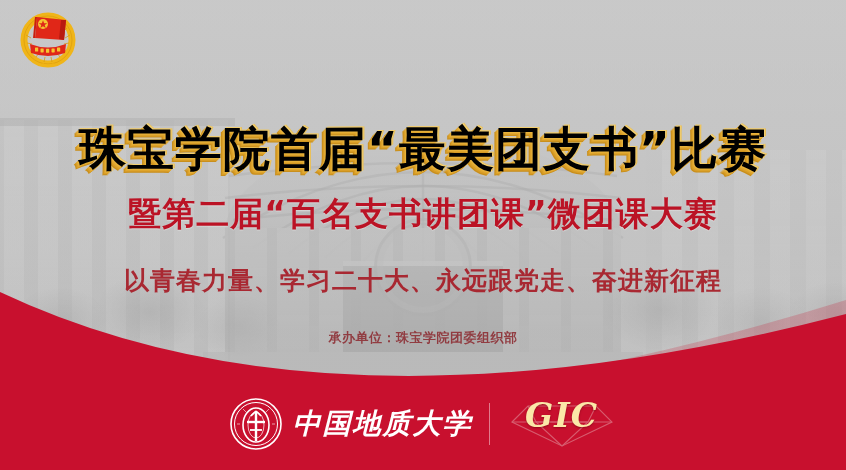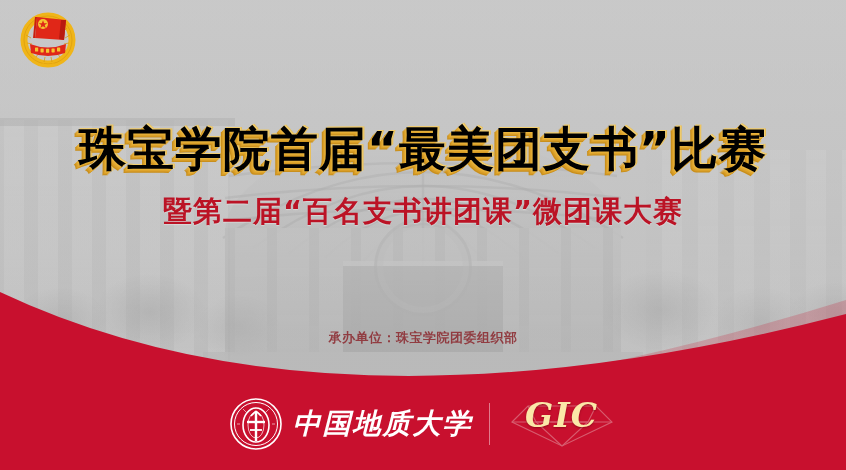--- a/index.html
+++ b/index.html
@@ -163,21 +163,21 @@
        1px -1px 0 #f2cf72,
        2px -1px 0 #e9c05a,
        1px  0   0 #f5d98e;
   }
   .title-sub {
     position: absolute;
     left: 0; right: 0; top: 192px;
     text-align: center;
     font-family: "DejaVu Sans", "Liberation Sans", sans-serif;
     font-weight: bold;
-    font-size: 29px;
+    font-size: 33px;
     letter-spacing: 1px;
     color: #bb1325;
     white-space: nowrap;
     text-shadow: 0 1px 1px rgba(255,255,255,.35);
   }
   .slogan {
     position: absolute;
     left: 0; right: 0; top: 264px;
     text-align: center;
     font-family: "DejaVu Serif", "Liberation Serif", serif;
@@ -334,20 +334,21 @@
       </g>
 
       <path d="M24 55 Q31 60 38 55 L36 57 Q31 61 26 57 Z" fill="#f0b518"></path>
     </svg>
   </div>
 
   <div class="title-main">珠宝学院首届“最美团支书”比赛</div>
 
   <div class="title-sub">暨第二届“百名支书讲团课”微团课大赛</div>
 
+  <div class="slogan">以青春力量、学习二十大、永远跟党走、奋进新征程</div>
 
   <div class="organizer">承办单位：珠宝学院团委组织部</div>
 
   <div class="footer-lockup">
 
     <div class="cug-block">
       <svg class="cug-seal" viewBox="0 0 54 54">
         <circle cx="27" cy="27" r="25" fill="none" stroke="#ffffff" stroke-width="1.6"></circle>
         <circle cx="27" cy="27" r="21.5" fill="none" stroke="#ffffff" stroke-width="1"></circle>
         <ellipse cx="27" cy="28" rx="13" ry="17" fill="none" stroke="#ffffff" stroke-width="1.6"></ellipse>

